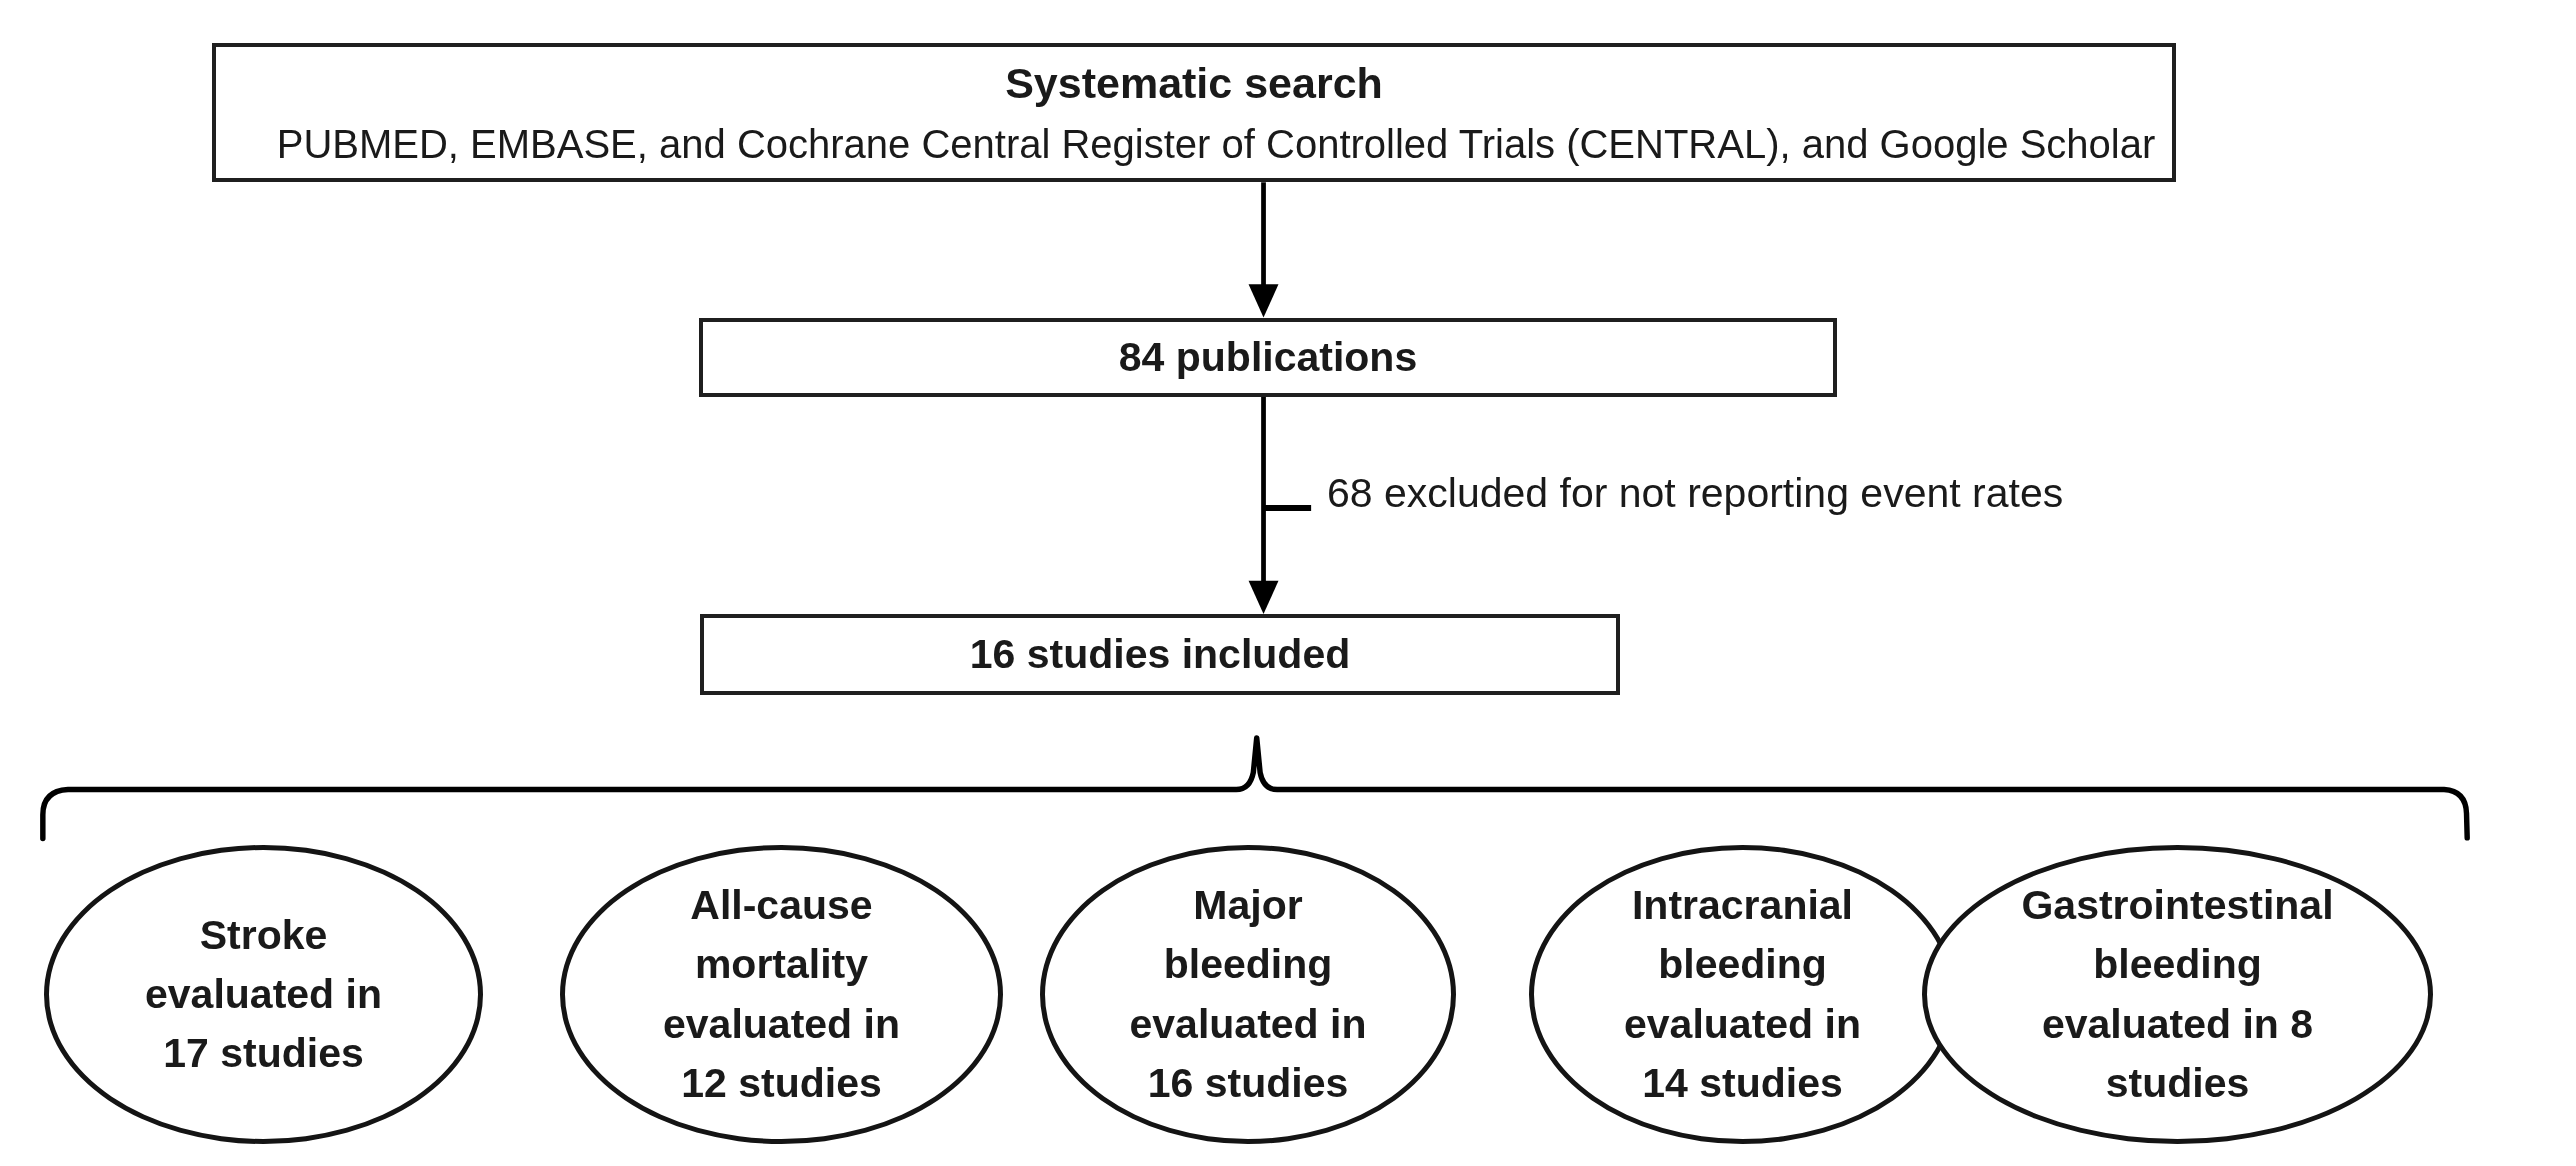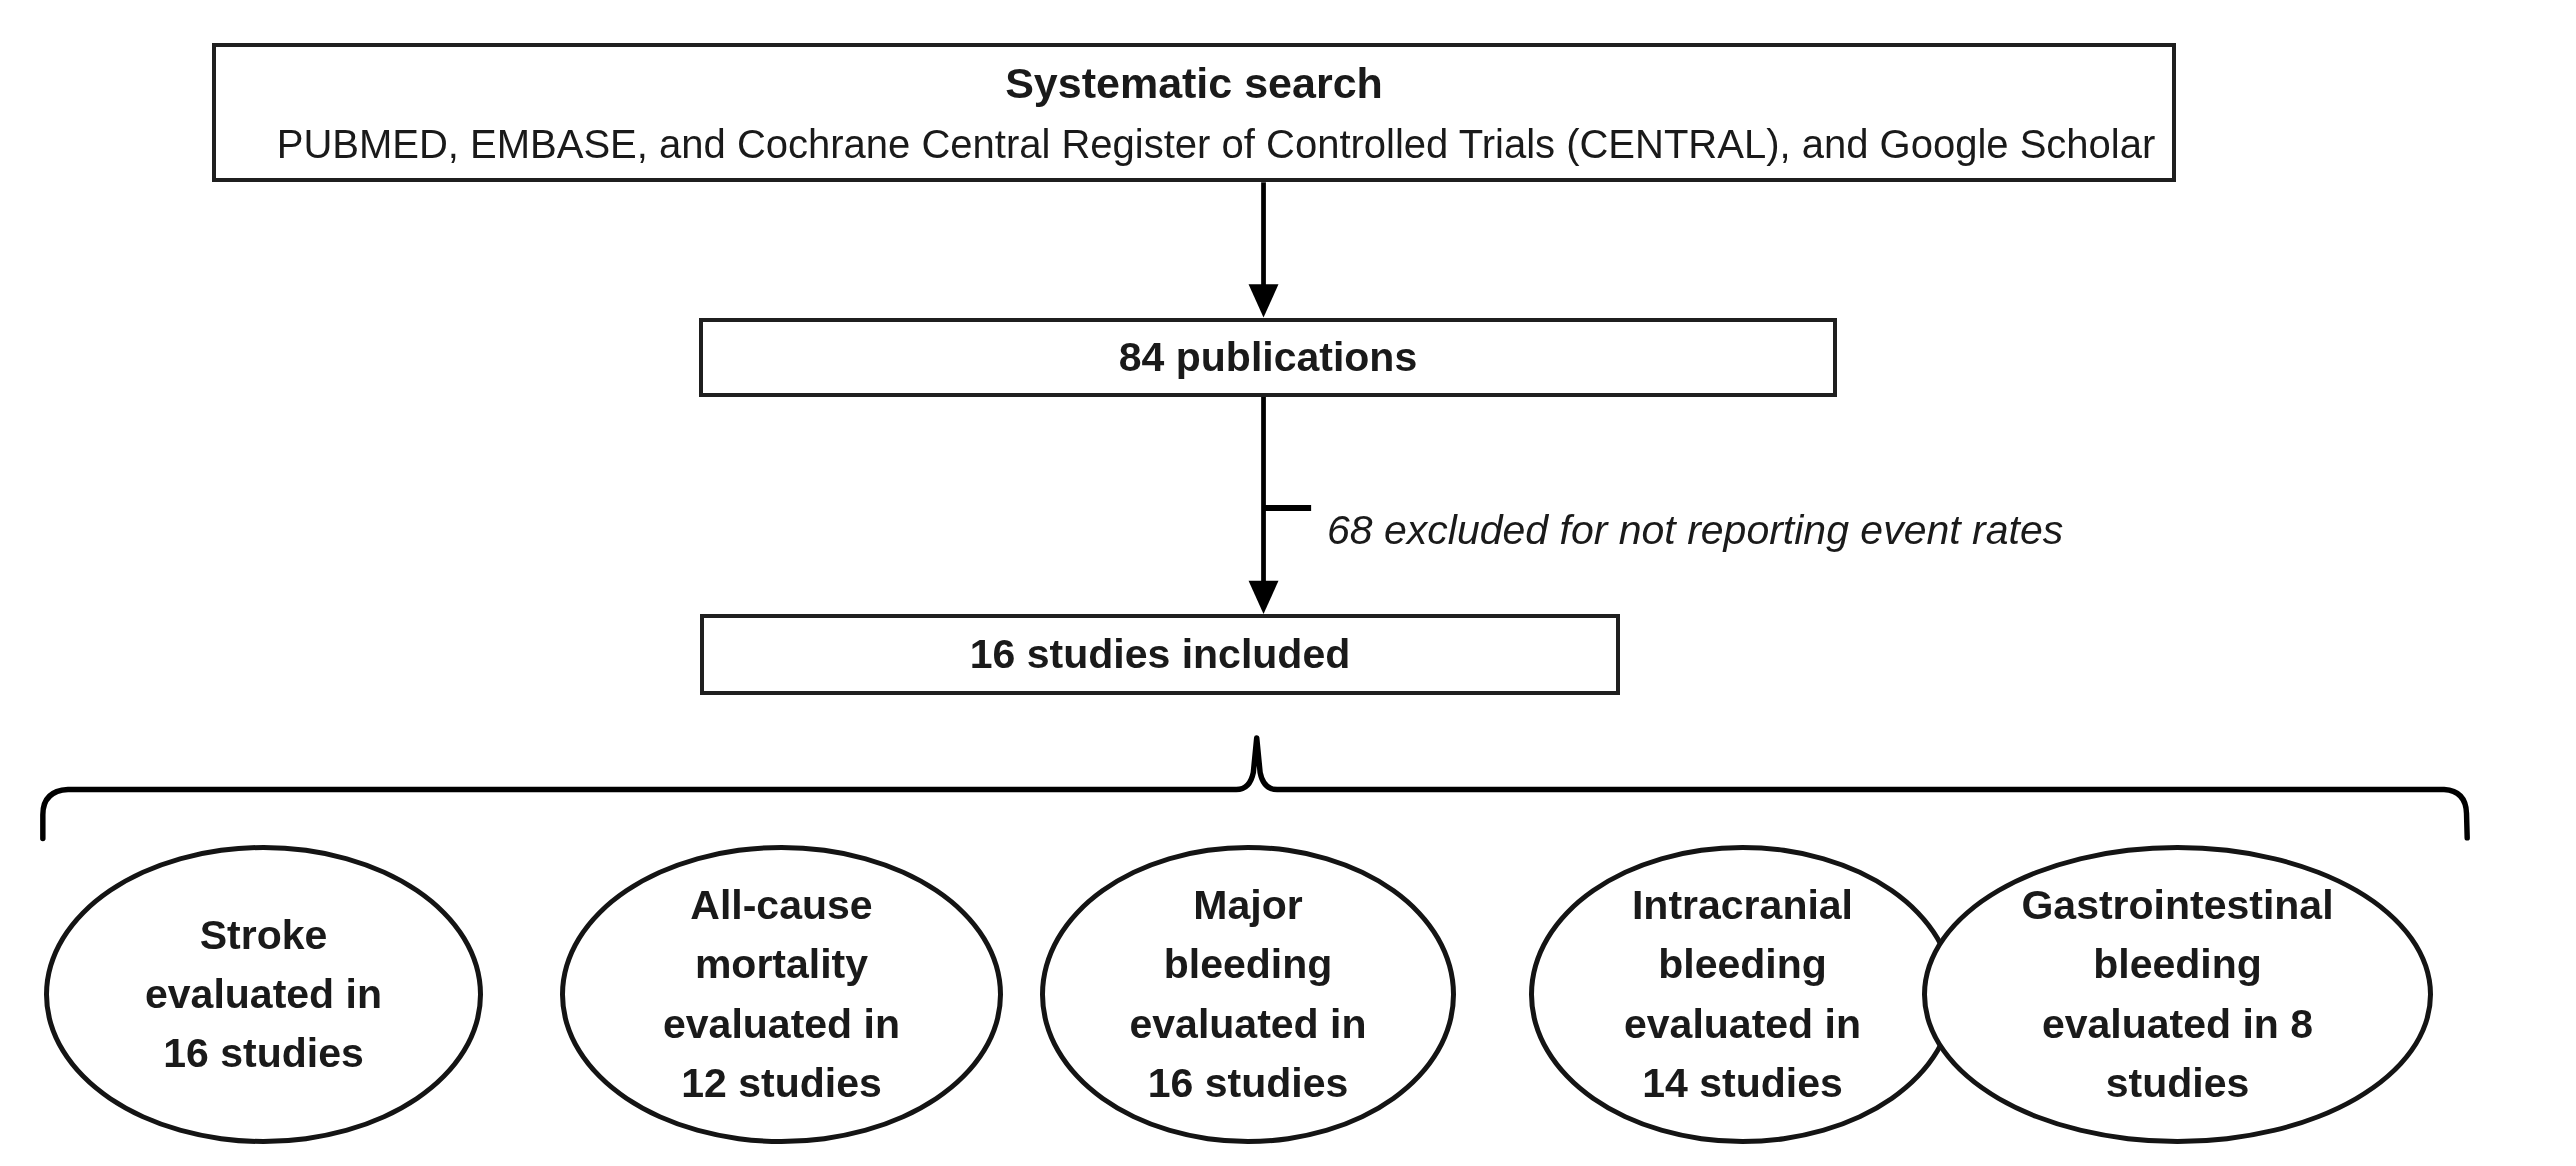--- a/index.html
+++ b/index.html
@@ -41,26 +41,25 @@
     margin-left: 44px;
   }
   .box-label {
     font-size: 41px;
     font-weight: bold;
     white-space: nowrap;
   }
   .exclusion-note {
     position: absolute;
     left: 1327px;
-    top: 498px;
+    top: 461px;
     height: 64px;
     display: flex;
     align-items: center;
     font-size: 41px;
-    font-style: italic;
     white-space: nowrap;
   }
   .outcome-ellipse {
     position: absolute;
     box-sizing: border-box;
     top: 845px;
     height: 299px;
     border: 5.4px solid #141414;
     border-radius: 50%;
     background: #ffffff;
@@ -120,21 +119,21 @@
 
   <div class="exclusion-note">68 excluded for not reporting event rates</div>
 
   <div class="flow-box" style="left:700px; top:614px; width:920px; height:81px;">
     <div class="box-label">16 studies included</div>
   </div>
 
   <div class="outcome-ellipse" style="left:44px; width:439px;">
     <div class="ellipse-label">Stroke
 evaluated in
-16 studies</div>
+17 studies</div>
   </div>
 
   <div class="outcome-ellipse" style="left:560px; width:443px;">
     <div class="ellipse-label">All-cause
 mortality
 evaluated in
 12 studies</div>
   </div>
 
   <div class="outcome-ellipse" style="left:1040px; width:416px;">

